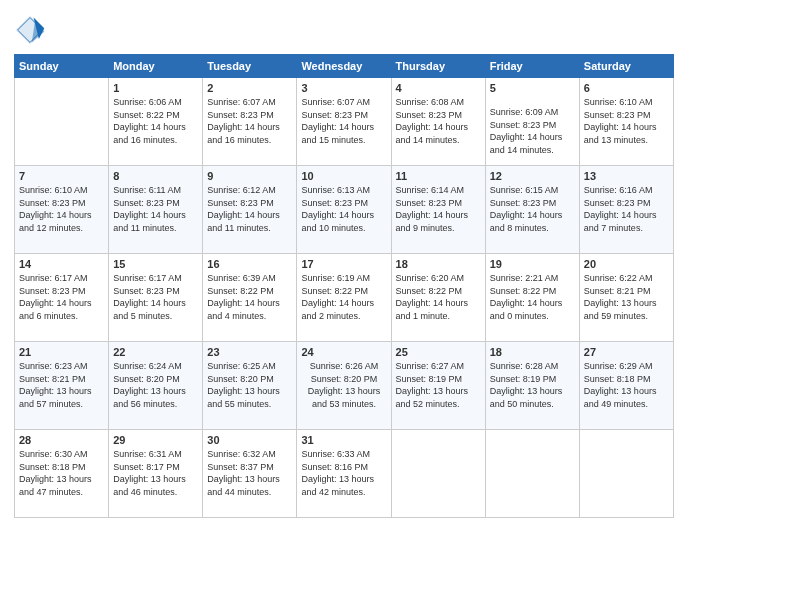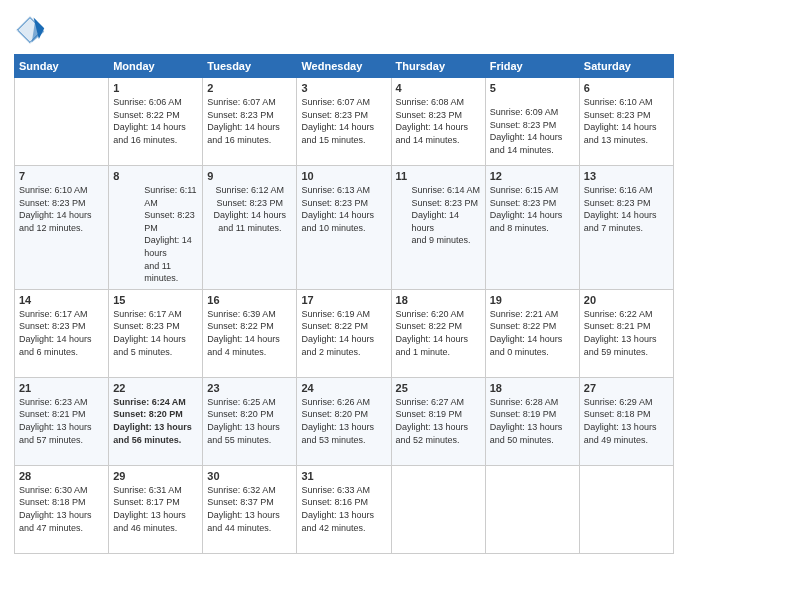--- a/index.html
+++ b/index.html
@@ -187,42 +187,42 @@
         <tr>
           <td>
             <span class="day-num">7</span>
             <div class="day-info" style="white-space: pre-line;">Sunrise: 6:10 AM
 Sunset: 8:23 PM
 Daylight: 14 hours
 and 12 minutes.</div>
           </td>
           <td>
             <span class="day-num">8</span>
-            <div class="day-info" style="white-space: pre-line; margin-left: 31px;">Sunrise: 6:11 AM
+            <div class="day-info" style="white-space: pre-line;">Sunrise: 6:11 AM
 Sunset: 8:23 PM
 Daylight: 14 hours
 and 11 minutes.</div>
           </td>
           <td>
             <span class="day-num">9</span>
-            <div class="day-info" style="white-space: pre-line; text-align: center;">Sunrise: 6:12 AM
+            <div class="day-info" style="white-space: pre-line;">Sunrise: 6:12 AM
 Sunset: 8:23 PM
 Daylight: 14 hours
 and 11 minutes.</div>
           </td>
           <td>
             <span class="day-num">10</span>
             <div class="day-info" style="white-space: pre-line;">Sunrise: 6:13 AM
 Sunset: 8:23 PM
 Daylight: 14 hours
 and 10 minutes.</div>
           </td>
           <td>
             <span class="day-num">11</span>
-            <div class="day-info" style="white-space: pre-line; margin-left: 16px;">Sunrise: 6:14 AM
+            <div class="day-info" style="white-space: pre-line;">Sunrise: 6:14 AM
 Sunset: 8:23 PM
 Daylight: 14 hours
 and 9 minutes.</div>
           </td>
           <td>
             <span class="day-num">12</span>
             <div class="day-info" style="white-space: pre-line;">Sunrise: 6:15 AM
 Sunset: 8:23 PM
 Daylight: 14 hours
 and 8 minutes.</div>
@@ -289,35 +289,35 @@
         <tr>
           <td>
             <span class="day-num">21</span>
             <div class="day-info" style="white-space: pre-line;">Sunrise: 6:23 AM
 Sunset: 8:21 PM
 Daylight: 13 hours
 and 57 minutes.</div>
           </td>
           <td>
             <span class="day-num">22</span>
-            <div class="day-info" style="white-space: pre-line; font-weight: bold;">Sunrise: 6:24 AM
+            <div class="day-info" style="white-space: pre-line;">Sunrise: 6:24 AM
 Sunset: 8:20 PM
 Daylight: 13 hours
 and 56 minutes.</div>
           </td>
           <td>
             <span class="day-num">23</span>
             <div class="day-info" style="white-space: pre-line;">Sunrise: 6:25 AM
 Sunset: 8:20 PM
 Daylight: 13 hours
 and 55 minutes.</div>
           </td>
           <td>
             <span class="day-num">24</span>
-            <div class="day-info" style="white-space: pre-line;">Sunrise: 6:26 AM
+            <div class="day-info" style="white-space: pre-line; text-align: center;">Sunrise: 6:26 AM
 Sunset: 8:20 PM
 Daylight: 13 hours
 and 53 minutes.</div>
           </td>
           <td>
             <span class="day-num">25</span>
             <div class="day-info" style="white-space: pre-line;">Sunrise: 6:27 AM
 Sunset: 8:19 PM
 Daylight: 13 hours
 and 52 minutes.</div>

